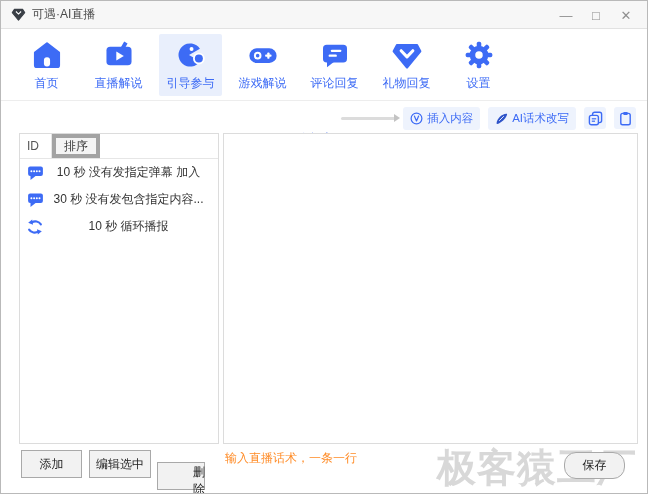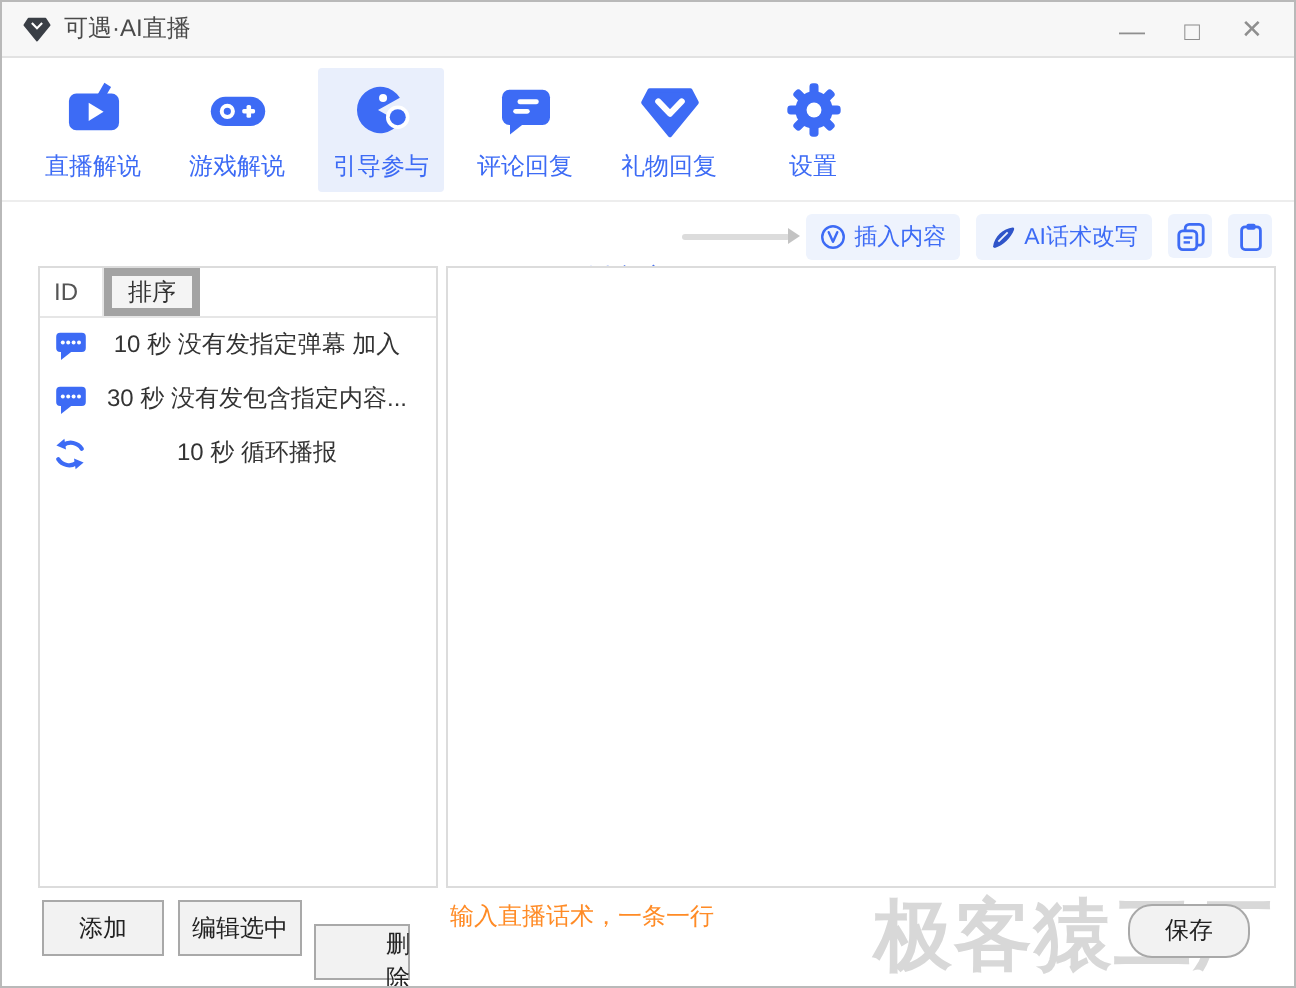--- a/index.html
+++ b/index.html
@@ -64,54 +64,63 @@
     <span class="app-title">可遇·AI直播</span>
     <div class="win-controls">
       <span class="win-btn">—</span>
       <span class="win-btn">□</span>
       <span class="win-btn">✕</span>
     </div>
   </div>
 
   <div class="navbar">
 
+    <div class="nav-item">
+      <span class="nav-ico">
+        <svg viewBox="0 0 24 24" width="32" height="32">
+            <path d="M12 3.2 L21 10.2 V19.6 Q21 21 19.6 21 H4.4 Q3 21 3 19.6 V10.2 Z" fill="#3d6bf5" stroke="#3d6bf5" stroke-width="1.6" stroke-linejoin="round"></path>
+            <rect x="9.7" y="13.6" width="4.6" height="7" rx="2.2" fill="#fff"></rect>
+          </svg>
+      </span>
+      <span class="nav-label">首页</span>
+    </div>
 
     <div class="nav-item">
       <span class="nav-ico">
         <svg viewBox="0 0 24 24" width="32" height="32">
             <polygon points="13.2,6.5 15.9,1.8 18.4,3.4 16.6,6.5" fill="#3d6bf5"></polygon>
             <rect x="2.6" y="5.8" width="18.8" height="13.8" rx="2.8" fill="#3d6bf5"></rect>
             <polygon points="10,9.3 15.6,12.7 10,16.1" fill="#fff"></polygon>
           </svg>
       </span>
       <span class="nav-label">直播解说</span>
+    </div>
+
+    <div class="nav-item selected">
+      <span class="nav-ico">
+        <svg viewBox="0 0 24 24" width="32" height="32">
+            <path d="M10.5 12 L18.7 7.4 A8.7 8.7 0 1 0 18.7 16.6 Z" fill="#3d6bf5"></path>
+            <circle cx="12.4" cy="7.5" r="1.5" fill="#fff"></circle>
+            <circle cx="17.9" cy="14.7" r="4.4" fill="#fff"></circle>
+            <circle cx="17.9" cy="14.7" r="3" fill="#3d6bf5"></circle>
+          </svg>
+      </span>
+      <span class="nav-label">引导参与</span>
     </div>
 
     <div class="nav-item">
       <span class="nav-ico">
         <svg viewBox="0 0 24 24" width="32" height="32">
             <rect x="1.8" y="7" width="20.4" height="11" rx="5.5" fill="#3d6bf5"></rect>
             <circle cx="8" cy="12.5" r="2.1" stroke="#fff" stroke-width="1.5" fill="none"></circle>
             <rect x="15.2" y="10.1" width="1.7" height="4.8" rx="0.6" fill="#fff"></rect>
             <rect x="13.6" y="11.6" width="4.8" height="1.7" rx="0.6" fill="#fff"></rect>
           </svg>
       </span>
       <span class="nav-label">游戏解说</span>
-    </div>
-
-    <div class="nav-item selected">
-      <span class="nav-ico">
-        <svg viewBox="0 0 24 24" width="32" height="32">
-            <path d="M10.5 12 L18.7 7.4 A8.7 8.7 0 1 0 18.7 16.6 Z" fill="#3d6bf5"></path>
-            <circle cx="12.4" cy="7.5" r="1.5" fill="#fff"></circle>
-            <circle cx="17.9" cy="14.7" r="4.4" fill="#fff"></circle>
-            <circle cx="17.9" cy="14.7" r="3" fill="#3d6bf5"></circle>
-          </svg>
-      </span>
-      <span class="nav-label">引导参与</span>
     </div>
 
     <div class="nav-item">
       <span class="nav-ico">
         <svg viewBox="0 0 24 24" width="32" height="32">
             <rect x="3" y="4.4" width="18" height="13.2" rx="2.8" fill="#3d6bf5"></rect>
             <polygon points="6,16 6,21.2 11.6,16.8" fill="#3d6bf5"></polygon>
             <rect x="8.8" y="8" width="8" height="1.8" rx="0.9" fill="#fff"></rect>
             <rect x="7.2" y="11.6" width="6.2" height="1.8" rx="0.9" fill="#fff"></rect>
           </svg>

